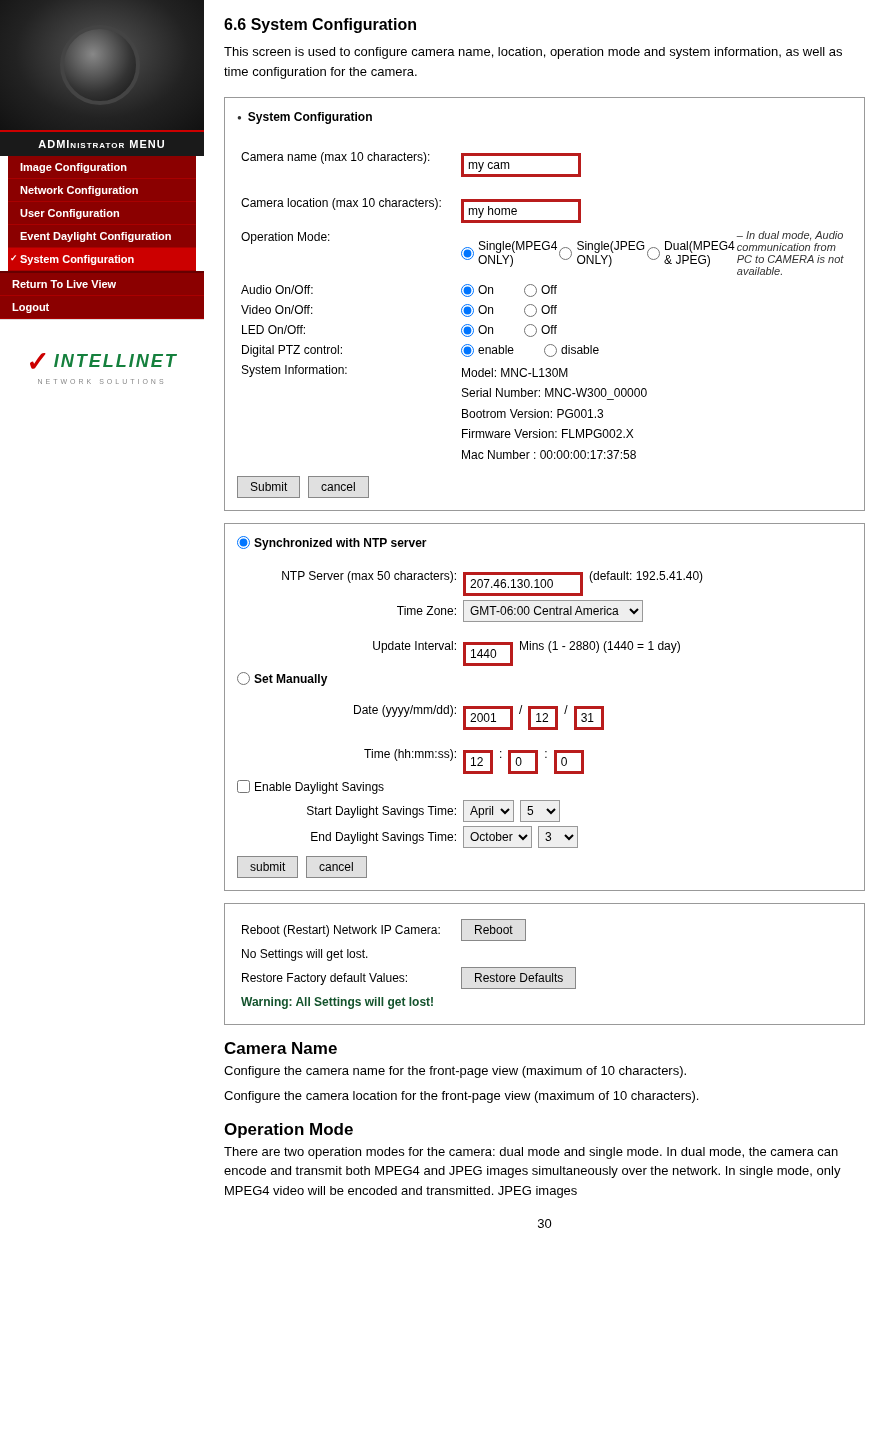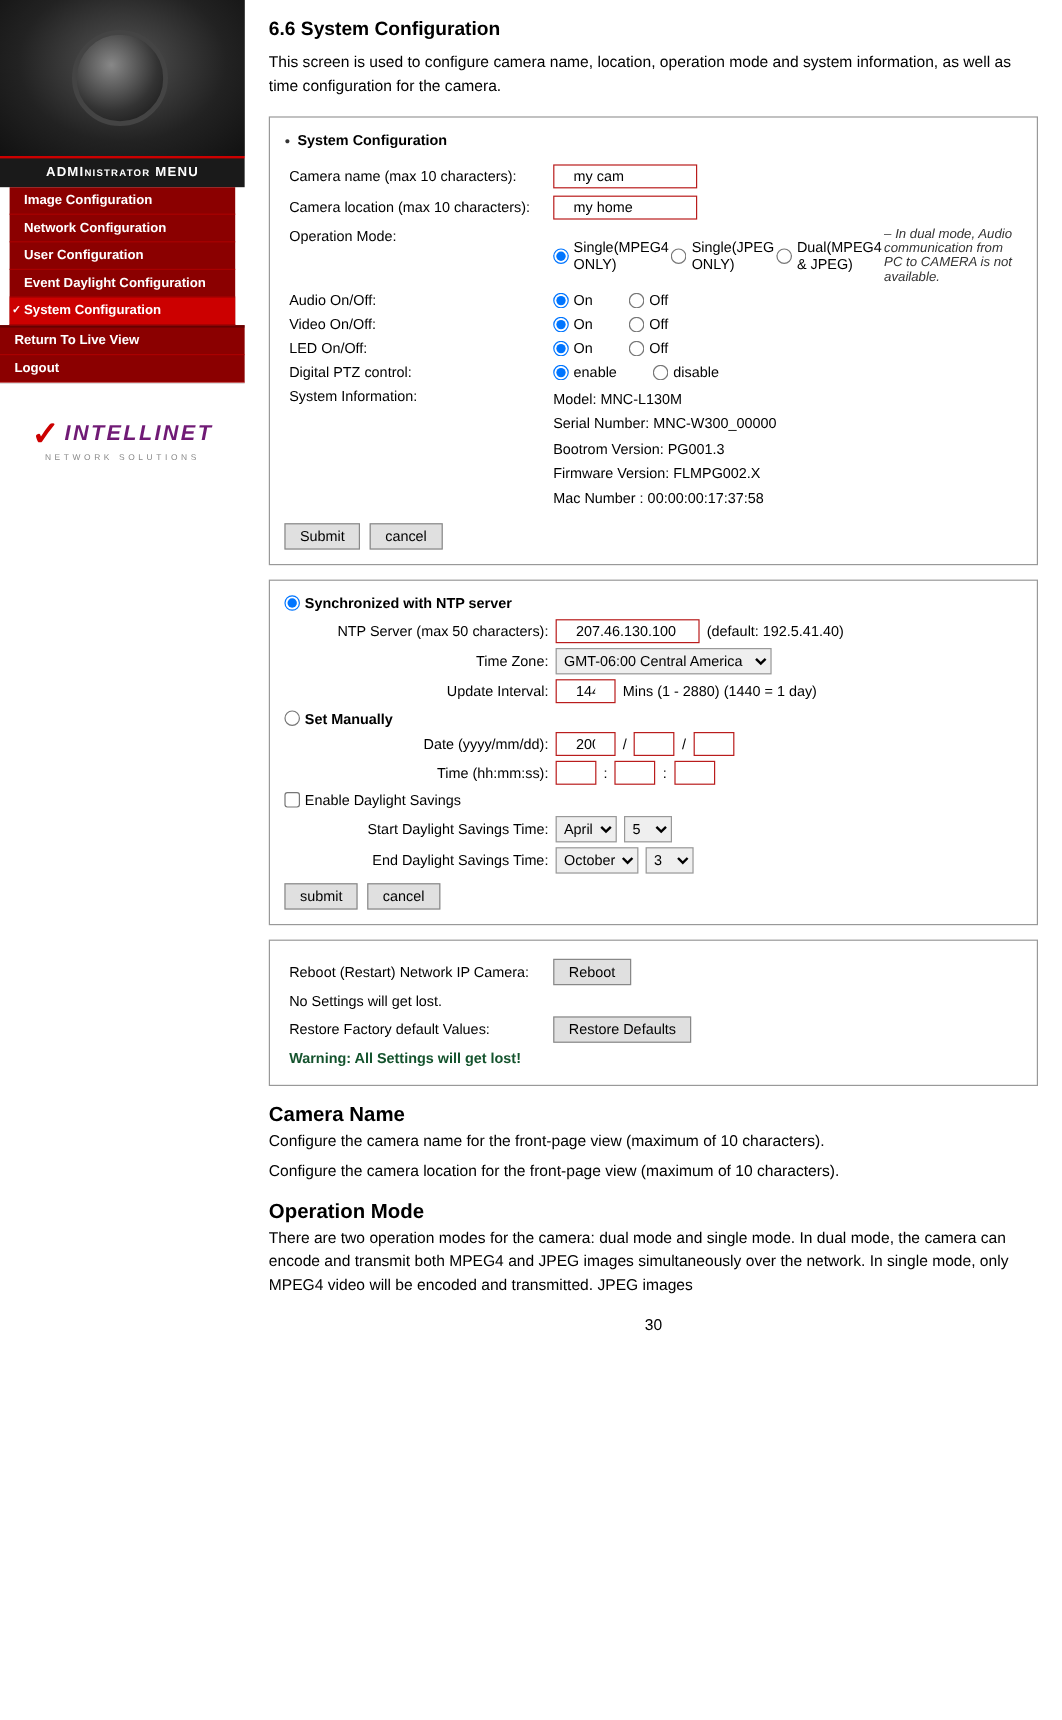--- a/index.html
+++ b/index.html
@@ -99,21 +99,21 @@
       border-top: 1px solid #ddd;
     }
     .intellinet-check {
       color: #c00;
       font-size: 28px;
       font-weight: bold;
     }
     .intellinet-name {
       font-size: 18px;
       font-weight: bold;
-      color: #701a75;
+      color: #15803d;
       letter-spacing: 2px;
       font-style: italic;
     }
     .intellinet-sub {
       font-size: 7px;
       letter-spacing: 3px;
       color: #888;
     }
 
     
@@ -155,24 +155,25 @@
       content: '●';
       color: #333;
       font-size: 8px;
     }
 
     .form-table { width: 100%; border-collapse: collapse; }
     .form-table td { padding: 3px 4px; vertical-align: middle; font-size: 12px; }
     .form-table td:first-child { width: 220px; }
 
     input[type="text"] {
-      border: 1px solid #b91c1c;
-      padding: 2px 16px;
+      border: 3px solid #b91c1c;
+      padding: 2px 4px;
       font-size: 12px;
       width: 120px;
+      margin-top: 16px;
     }
 
     .radio-group { display: flex; flex-direction: row; gap: 2px; }
     .radio-row { display: flex; align-items: center; gap: 4px; font-size: 12px; }
 
     .dual-radio { display: flex; gap: 30px; font-size: 12px; align-items: center; }
     .dual-radio label { display: flex; align-items: center; gap: 4px; }
 
     .info-text { font-size: 11px; color: #333; font-style: italic; }
 

